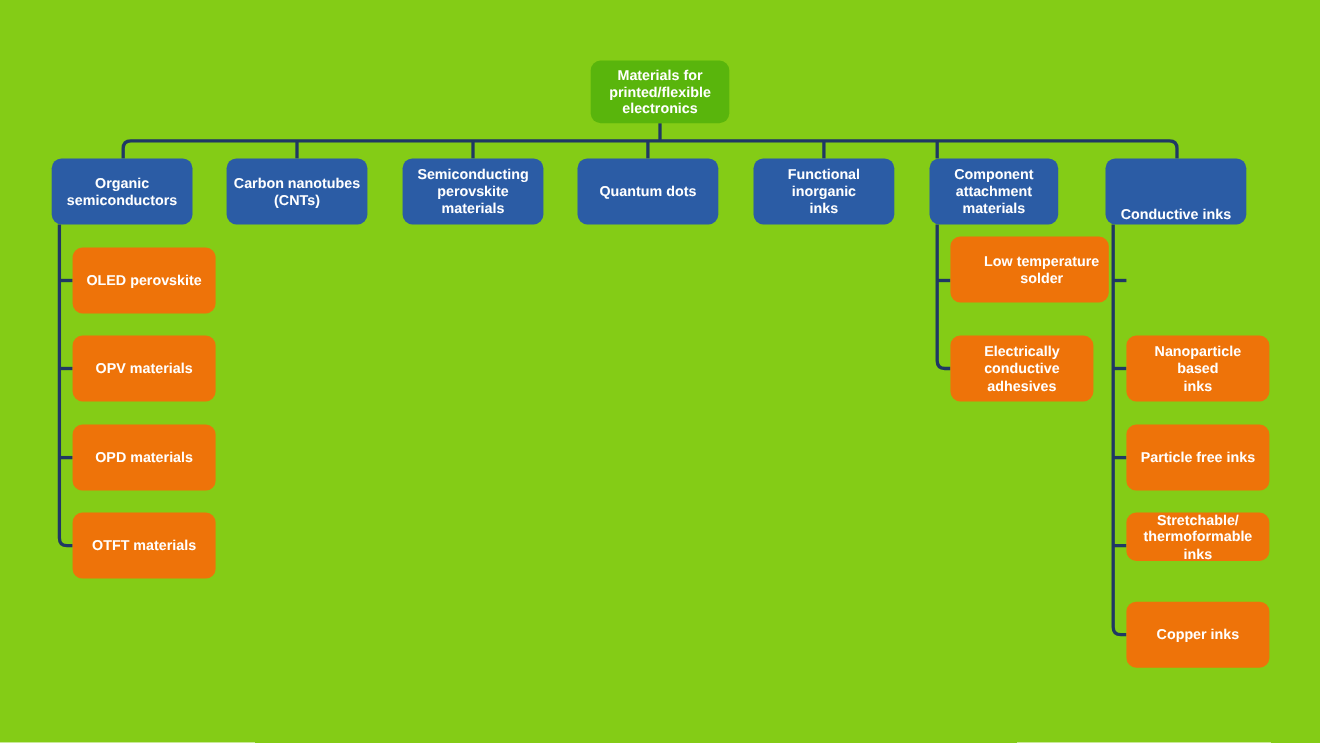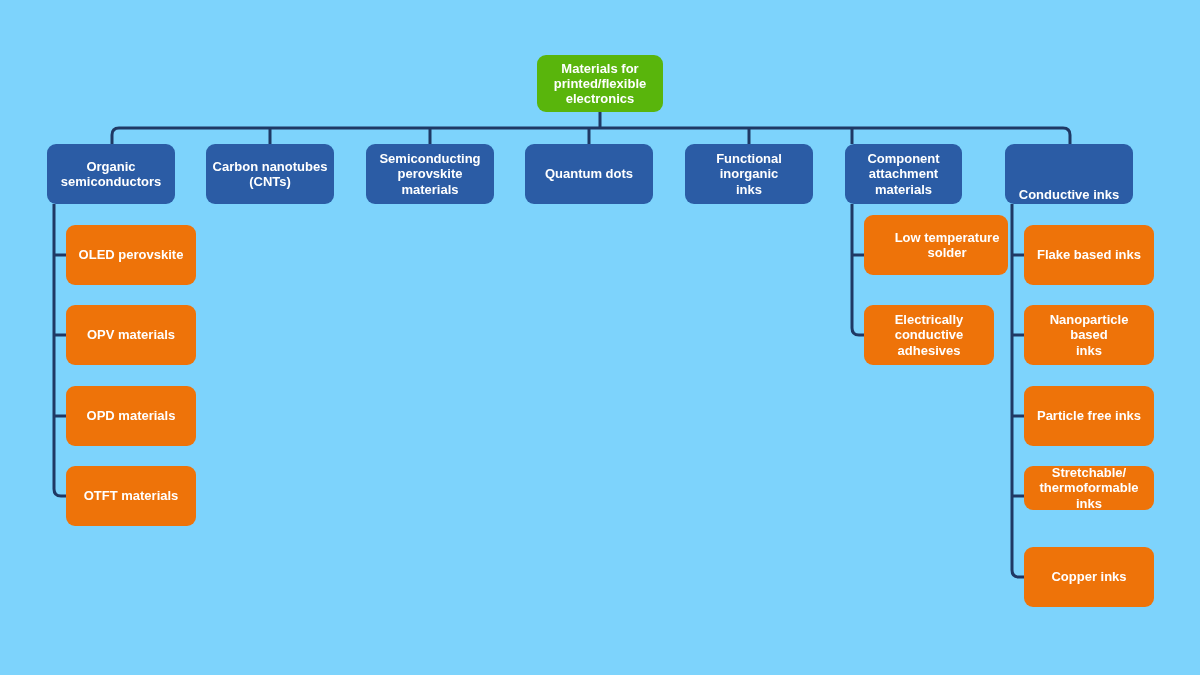--- a/index.html
+++ b/index.html
@@ -8,21 +8,21 @@
     padding: 0;
     background: #ffffff;
   }
   body {
     font-family: "Liberation Sans", sans-serif;
   }
   #chart-canvas {
     position: relative;
     width: 1200px;
     height: 675px;
-    background: #7dd3fc;
+    background: #84cc16;
     overflow: hidden;
   }
   #connector-layer {
     position: absolute;
     left: 0;
     top: 0;
     width: 1200px;
     height: 675px;
     pointer-events: none;
   }
@@ -130,23 +130,20 @@
 solder</span>
     </div>
     <div class="node node-l2" style="left: 864px; top: 305px; width: 130px; height: 60px;">
       <span>Electrically
 conductive
 adhesives</span>
     </div>
     <div class="node node-l1" style="left: 1005px; top: 144px; width: 128px; height: 60px; align-items: flex-end;">
       <span>Conductive inks</span>
     </div>
-    <div class="node node-l2" style="left: 1024px; top: 225px; width: 130px; height: 60px;">
-      <span>Flake based inks</span>
-    </div>
     <div class="node node-l2" style="left: 1024px; top: 305px; width: 130px; height: 60px;">
       <span>Nanoparticle based
 inks</span>
     </div>
     <div class="node node-l2" style="left: 1024px; top: 386px; width: 130px; height: 60px;">
       <span>Particle free inks</span>
     </div>
     <div class="node node-l2" style="left: 1024px; top: 466px; width: 130px; height: 44px;">
       <span>Stretchable/
 thermoformable

